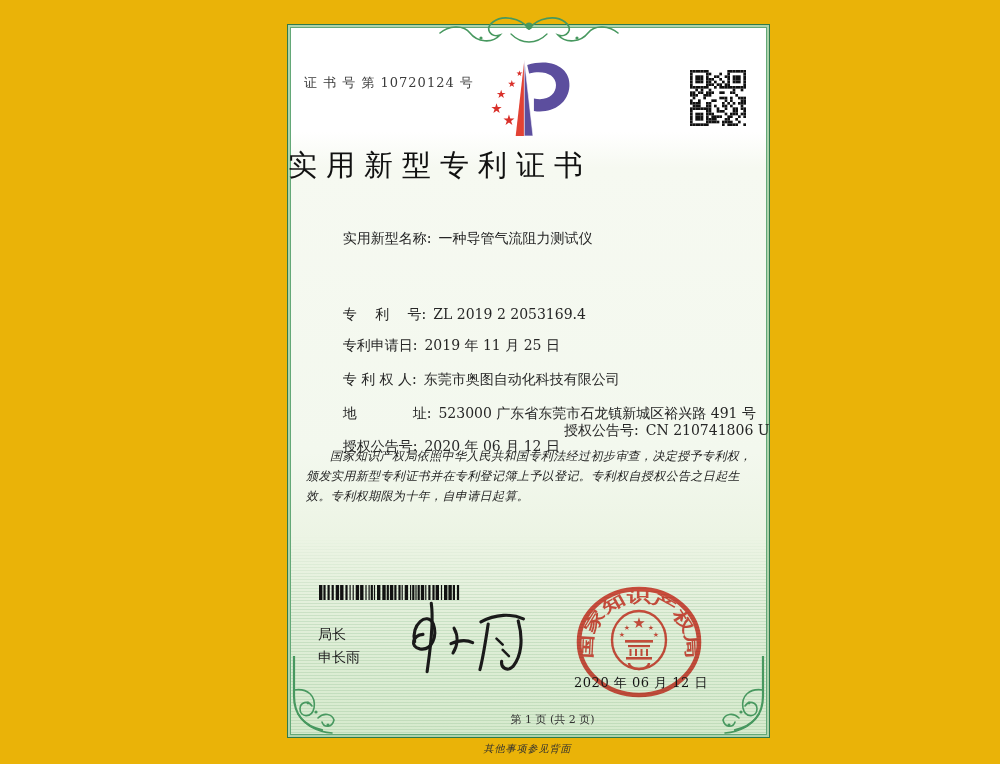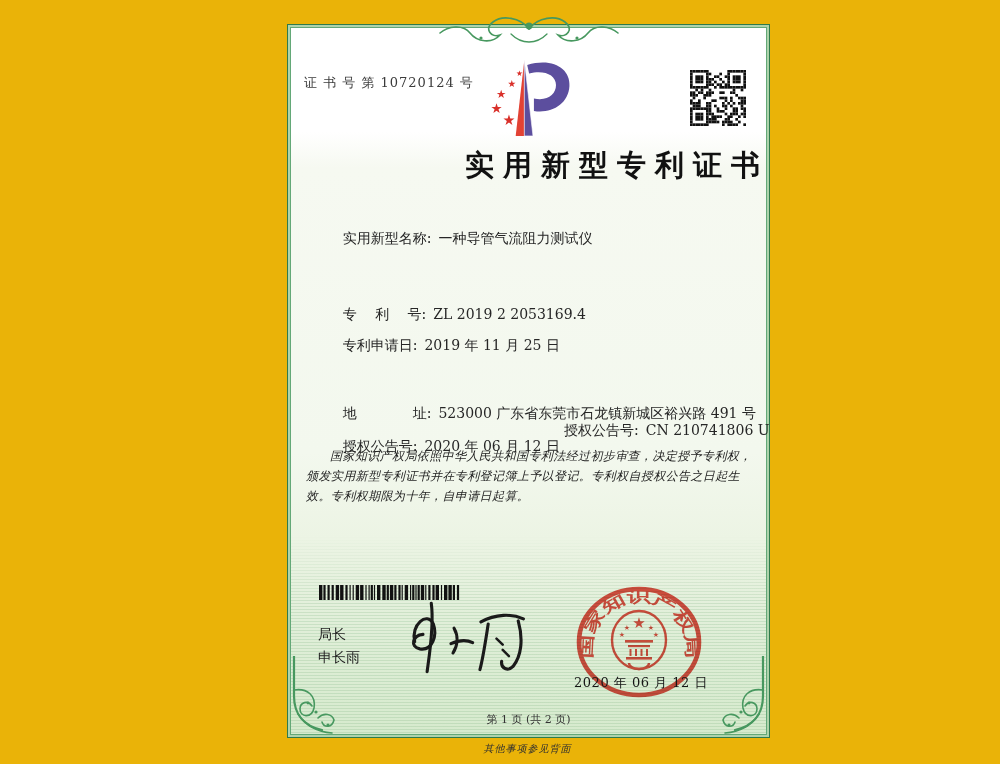--- a/index.html
+++ b/index.html
@@ -10,38 +10,38 @@
         box-shadow: inset 0 0 0 2px #aed3ab, inset 0 0 0 3px #63a877;
         background:linear-gradient(180deg,#ffffff 0%,#ffffff 15%,#f6f9f1 20%,#f3f8ee 60%,#ecf4e4 72%,#dfeed7 86%,#d6eacd 100%);}
   .texture{position:absolute;left:3px;right:3px;bottom:3px;height:200px;
         background:repeating-linear-gradient(180deg, rgba(96,160,104,.18) 0 1px, rgba(0,0,0,0) 1px 3px);
         -webkit-mask-image:linear-gradient(180deg, transparent, #000 35%);
         mask-image:linear-gradient(180deg, transparent, #000 35%);}
   .top-flourish{position:absolute;left:50%;top:-13px;transform:translateX(-50%);}
   .cert-no{position:absolute;left:16px;top:49px;font-size:13px;letter-spacing:1px;color:#3b3b3b;white-space:pre;}
   .logo{position:absolute;left:196px;top:32px;}
   .qr{position:absolute;left:402px;top:45px;width:56px;height:56px;}
-  .title{position:absolute;left:0;top:121px;width:100%;text-align:right;
-         font-size:29px;font-weight:700;letter-spacing:9px;color:#111;white-space:pre;}
+  .title{position:absolute;left:0;top:121px;width:100%;text-align:left;
+         font-size:29px;font-weight:400;letter-spacing:9px;color:#111;white-space:pre;}
   .row{position:absolute;left:28px;font-size:14px;color:#262626;white-space:pre;}
   .row .lbl{display:inline-block;}
   .row .val{margin-left:7px;}
   .row7 .grant{position:absolute;left:237px;top:0;white-space:pre;margin-left:11px;}
   .paras{position:absolute;left:18px;top:421px;width:446px;font-size:12px;line-height:20px;
          font-style:italic;color:#1e1e1e;}
   .paras p{margin:0;text-indent:2em;letter-spacing:.4px;}
   .barcode{position:absolute;left:30px;top:560px;}
   .signer{position:absolute;left:30px;top:601px;font-size:14px;color:#222;
           font-family:"DejaVu Sans", sans-serif;}
   .signer div{margin-bottom:5px;}
   .signature{position:absolute;left:112px;top:569px;}
   .seal{position:absolute;left:283px;top:551px;width:136px;height:136px;mix-blend-mode:multiply;}
   .seal-date{position:absolute;left:283px;top:649px;width:140px;text-align:center;
              font-size:13px;color:#161616;letter-spacing:.5px;white-space:pre;z-index:4;}
-  .footer-page{position:absolute;left:0;top:687px;width:100%;text-align:center;font-size:11px;color:#333;white-space:pre;}
+  .footer-page{position:absolute;left:0;top:687px;width:100%;text-align:center;font-size:11px;color:#333;white-space:pre;padding-left:24px;}
   .corner{position:absolute;bottom:1px;}
   .corner.left{left:0;}
   .corner.right{right:0;transform:scaleX(-1);}
   .back-note{position:absolute;left:287px;top:742px;width:481px;text-align:center;
              font-size:10px;font-style:italic;color:#303030;letter-spacing:1px;}
 </style>
 </head>
 <body>
 
 <div class="canvas">
@@ -318,20 +318,23 @@
 
     <div class="row" style="top:189px">
       <span class="lbl">实用新型名称:</span><span class="val">一种导管气流阻力测试仪</span>
     </div>
     <div class="row" style="top:265px">
       <span class="lbl">专　 利　 号:</span><span class="val">ZL 2019 2 2053169.4</span>
     </div>
     <div class="row" style="top:296px">
       <span class="lbl">专利申请日:</span><span class="val">2019 年 11 月 25 日</span>
     </div>
+    <div class="row" style="top:330px">
+      <span class="lbl">专 利 权 人:</span><span class="val">东莞市奥图自动化科技有限公司</span>
+    </div>
     <div class="row" style="top:364px">
       <span class="lbl">地　　　　址:</span><span class="val">523000 广东省东莞市石龙镇新城区裕兴路 491 号</span>
     </div>
     <div class="row row7" style="top:397px">
       <span class="lbl">授权公告号:</span><span class="val">2020 年 06 月 12 日</span>
       <span class="grant"><span>授权公告号:</span><span class="val">CN 210741806 U</span></span>
     </div>
 
     <div class="paras">
       <p>国家知识产权局依照中华人民共和国专利法经过初步审查，决定授予专利权，颁发实用新型专利证书并在专利登记簿上予以登记。专利权自授权公告之日起生效。专利权期限为十年，自申请日起算。</p>

